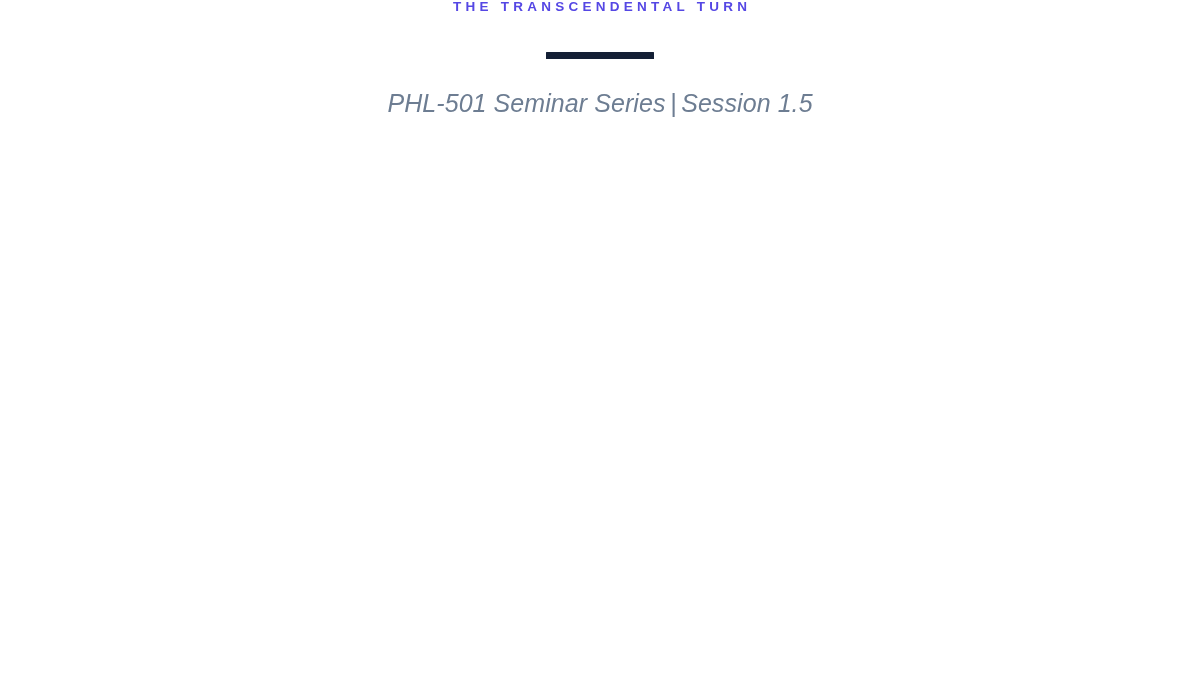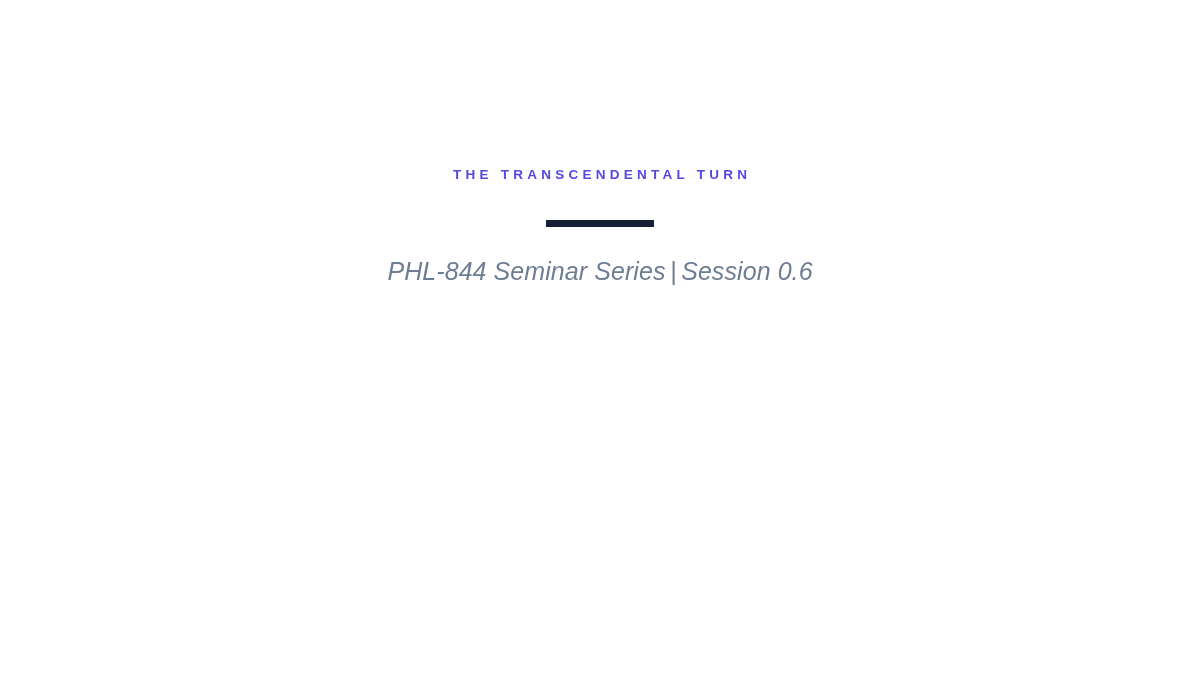--- a/index.html
+++ b/index.html
@@ -21,21 +21,20 @@
     background: #ffffff;
     display: flex;
     flex-direction: column;
     align-items: center;
     justify-content: flex-start;
     box-sizing: border-box;
     position: relative;
   }
 
   .eyebrow {
-    margin-top: 168px;
     font-family: "Liberation Sans", sans-serif;
     font-weight: 700;
     font-size: 13.5px;
     letter-spacing: 0.315em;
     text-indent: 0.315em;
     color: #5547e4;
     text-transform: uppercase;
     line-height: 1;
     white-space: nowrap;
   }
@@ -107,15 +106,15 @@
 </head>
 <body>
 
 <div class="slide">
 
   <div class="eyebrow">THE TRANSCENDENTAL TURN</div>
 
 
   <div class="rule"></div>
 
-  <div class="subtitle"><span>PHL-844 Seminar Series</span><span class="sep">|</span><span>Session 0.6</span></div>
+  <div class="subtitle"><span>PHL-501 Seminar Series</span><span class="sep">|</span><span>Session 1.5</span></div>
 
 </div>
 
 </body></html>

